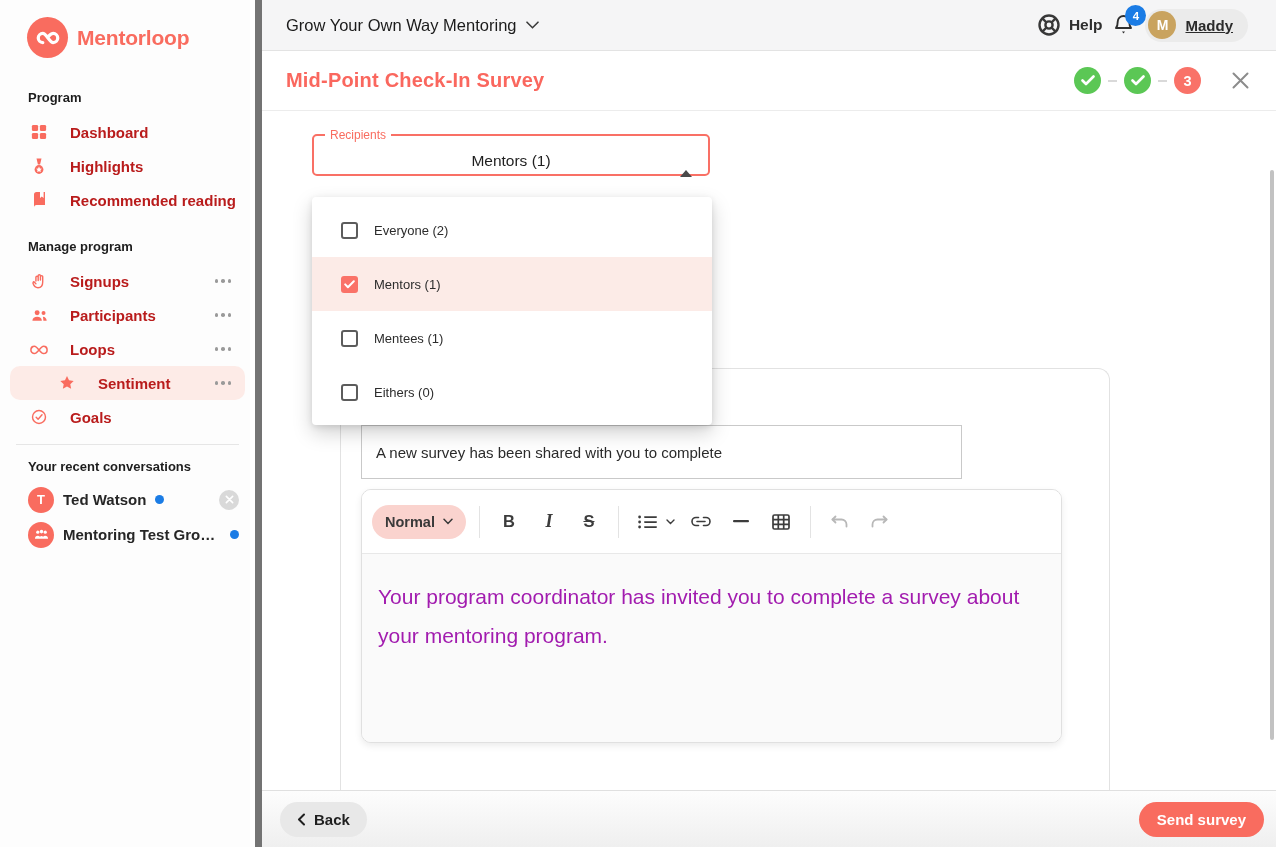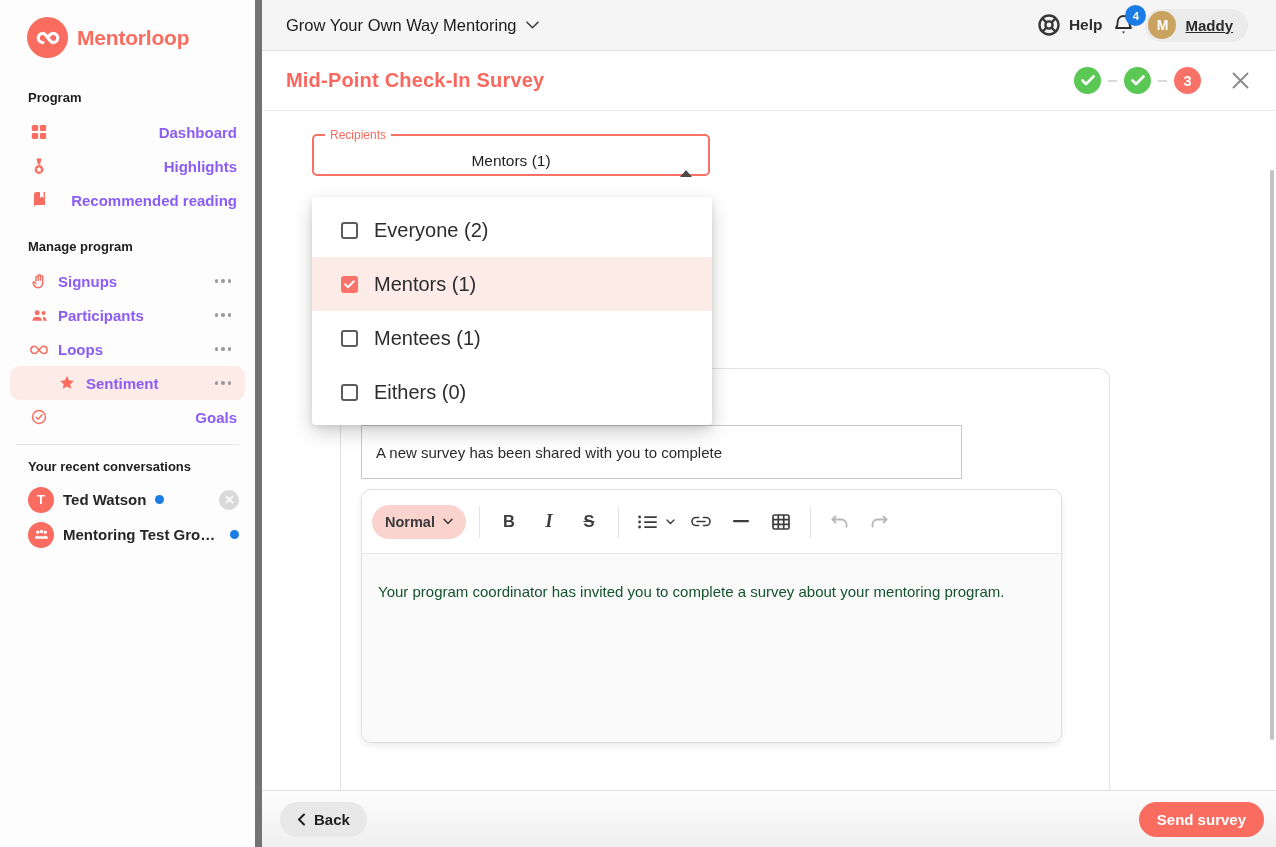--- a/index.html
+++ b/index.html
@@ -28,23 +28,22 @@
   }
   .logo-text { font-size:21px; font-weight:bold; color:#f96c5f; letter-spacing:-0.2px; }
 
   .side-label { font-size:13px; font-weight:bold; color:#1d1d1d; padding-left:28px; }
   .lbl-1 { margin:32px 0 10px; }
   .lbl-2 { margin:22px 0 10px; }
   .lbl-3 { margin:14px 0 8px; }
 
   .nav-item {
     display:flex; align-items:center; height:34px; margin:0 10px; padding:0 8px 0 20px;
-    gap:10px; font-size:15px; font-weight:bold; color:#8b5cf6; border-radius:10px;
+    gap:22px; font-size:15px; font-weight:bold; color:#b91c1c; border-radius:10px;
     cursor:pointer;
-    justify-content:space-between;
   }
   .nav-item.active { background:#fdebe7;padding-left:48px; }
   .nav-ico { width:18px; display:flex; justify-content:center; flex-shrink:0; }
   .nav-dots { margin-left:auto; display:flex; gap:3px; padding-right:6px; }
   .nav-dots i { width:3.5px; height:3.5px; border-radius:50%; background:#9a9a9a; }
 
   .side-divider { border-top:1px solid #e6e6e6; margin:10px 16px; }
 
   .conv-item { display:flex; align-items:center; height:35px; padding:0 16px 0 28px; gap:9px; }
   .conv-avatar {
@@ -130,21 +129,21 @@
   }
   .tb-sep { width:1px; height:32px; background:#e3e3e3; margin:0 9px; }
   .tb-btn {
     width:30px; height:30px; display:flex; align-items:center; justify-content:center;
     color:#3c3c3c; font-size:16.5px; font-weight:bold; cursor:pointer; margin:0 5px;
   }
   .tb-btn.italic { font-style:italic; font-family:"Liberation Serif", serif; font-size:18px; }
   .tb-btn.strike { text-decoration:line-through; }
   .editor-body {
     flex:1; background:#fafafa; padding:24px 16px 0 16px;
-    font-size:15px; color:#14532d; line-height:1.85;
+    font-size:21px; color:#a21caf; line-height:1.85;
   }
 
   
   .select-field {
     position:absolute; left:50px; top:22px; width:398px; height:42px;
     border:2px solid #f97065; border-radius:5px; background:#fff;
     display:flex; align-items:center; padding:16px 16px; cursor:pointer; z-index:6;flex-direction:column;
   }
   .select-label {
     position:absolute; top:-8px; left:11px; background:#fff; padding:0 5px;
@@ -156,21 +155,21 @@
     border-left:6px solid transparent; border-right:6px solid transparent;
     border-bottom:7px solid #4a4a4a;
   }
   .dropdown {
     position:absolute; left:50px; top:85px; width:400px; background:#fff;
     border-radius:4px; padding:6px 0; z-index:5;
     box-shadow:0 8px 20px rgba(0,0,0,0.18), 0 2px 6px rgba(0,0,0,0.10);
   }
   .dd-item {
     height:54px; display:flex; align-items:center; gap:16px; padding:0 16px 0 29px;
-    font-size:20px; color:#2c2c2c; cursor:pointer;
+    font-size:13px; color:#2c2c2c; cursor:pointer;
   }
   .dd-item.selected { background:#fcebe7; }
   .checkbox { width:17px; height:17px; border:2px solid #5c5c5c; border-radius:3px; flex-shrink:0; }
   .checkbox.checked {
     background:#fa7268; border:none; display:flex; align-items:center; justify-content:center;
   }
 
   
   .footer {
     position:absolute; left:262px; right:0; bottom:0; height:57px;

